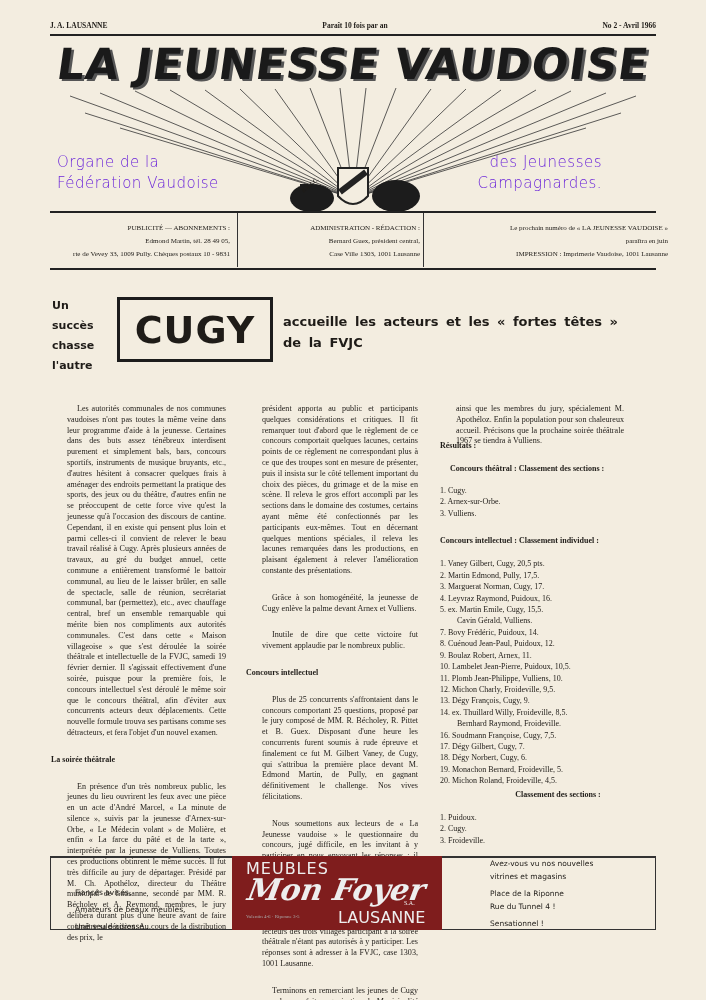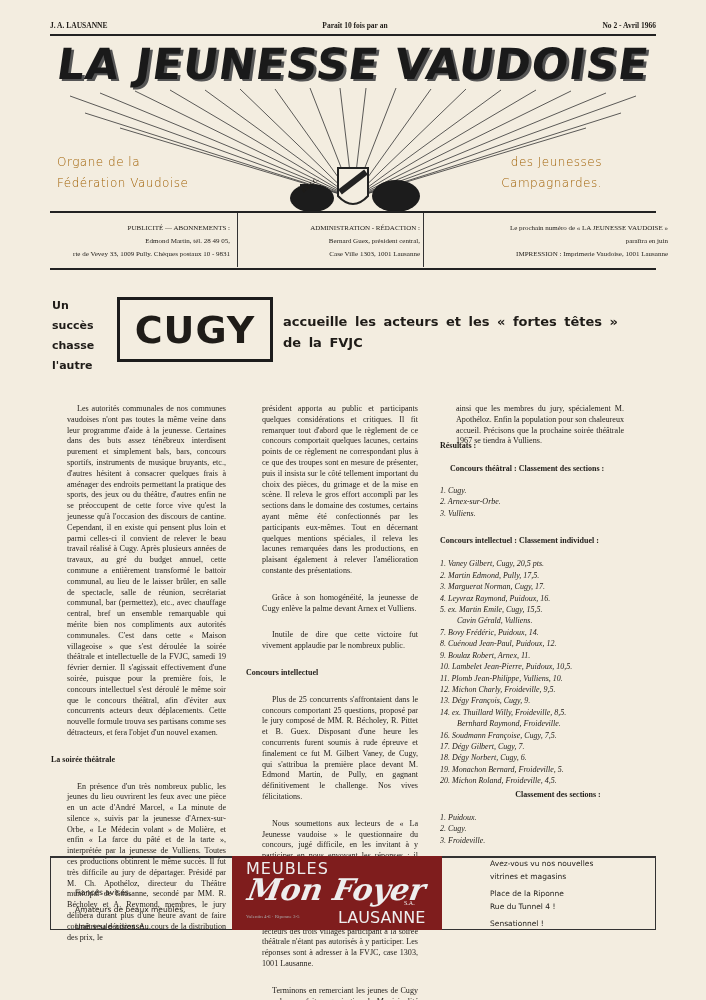--- a/index.html
+++ b/index.html
@@ -2,35 +2,35 @@
 <html><head>
 <meta charset="utf-8">
 <style>
   html,body{margin:0;padding:0;}
   body{width:706px;height:1000px;background:#f3ede0;position:relative;overflow:hidden;font-family:"Liberation Serif",serif;color:#1f1c18;}
   .abs{position:absolute;}
   .topline{top:21px;left:50px;width:606px;font-size:7.5px;font-weight:bold;display:flex;justify-content:space-between;}
   .rule{position:absolute;left:50px;width:606px;height:2px;background:#222;}
   .masthead{top:38px;left:50px;width:606px;text-align:center;font-family:"DejaVu Sans",sans-serif;font-weight:bold;font-size:43px;letter-spacing:1px;color:#1a1a1a;transform:skewX(-8deg);text-shadow:3px 2px 0 #555;line-height:52px;}
   .rays{top:88px;left:60px;width:586px;height:125px;}
-  .sub{font-family:"DejaVu Sans",sans-serif;font-size:12px;line-height:21px;color:#a16207;font-weight:300;letter-spacing:.5px;}
+  .sub{font-family:"DejaVu Sans",sans-serif;font-size:15px;line-height:21px;color:#6d28d9;font-weight:300;letter-spacing:.5px;}
   .info{top:222px;font-size:7px;text-align:right;line-height:13px;}
   .vsep{position:absolute;width:1px;background:#333;}
   .kicker{top:296px;left:52px;font-family:"DejaVu Sans",sans-serif;font-weight:bold;font-size:11px;line-height:20px;}
   .cugybox{top:297px;left:117px;width:156px;height:65px;border:3px solid #1c1c1c;box-sizing:border-box;display:flex;align-items:center;justify-content:center;font-family:"DejaVu Sans",sans-serif;font-weight:bold;font-size:38px;letter-spacing:1px;}
   .headline{top:311px;left:283px;font-family:"DejaVu Sans",sans-serif;font-weight:bold;font-size:13px;line-height:21px;word-spacing:3px;}
   .col{position:absolute;font-size:8.1px;line-height:10.8px;text-align:justify;}
   .col p{margin:16px;text-indent:10px;font-family:Liberation Serif, serif;}
   .col h4{margin:9px 0 8px 0;font-size:8px;font-weight:bold;}
   .res{position:absolute;left:440px;top:440px;width:236px;font-size:8px;line-height:11.4px;}
   .res .title{font-weight:bold;margin:0 0 12px 0;}
   .res .sub2{font-weight:bold;margin:8px 0 10px 10px;}
   .res .centered{text-align:center;}
   .res ol{list-style:none;padding:0;margin:0 0 0 0;}
-  .res li{margin:0;font-style:italic;}
+  .res li{margin:0;}
   .res .indent{padding-left:17px;}
   .ad{top:856px;left:50px;width:606px;height:74px;border:1px solid #333;border-top:2px solid #333;box-sizing:border-box;}
   .adleft{left:75px;top:884px;font-family:"DejaVu Sans",sans-serif;font-size:7.5px;line-height:17px;}
   .adblack{left:232px;top:856px;width:210px;height:74px;background:#7f1d1d;color:#eee;}
   .adright{left:490px;top:858px;font-family:"DejaVu Sans",sans-serif;font-size:7.5px;line-height:12.5px;}
 </style>
 </head>
 <body>
 
 <div class="abs topline">

